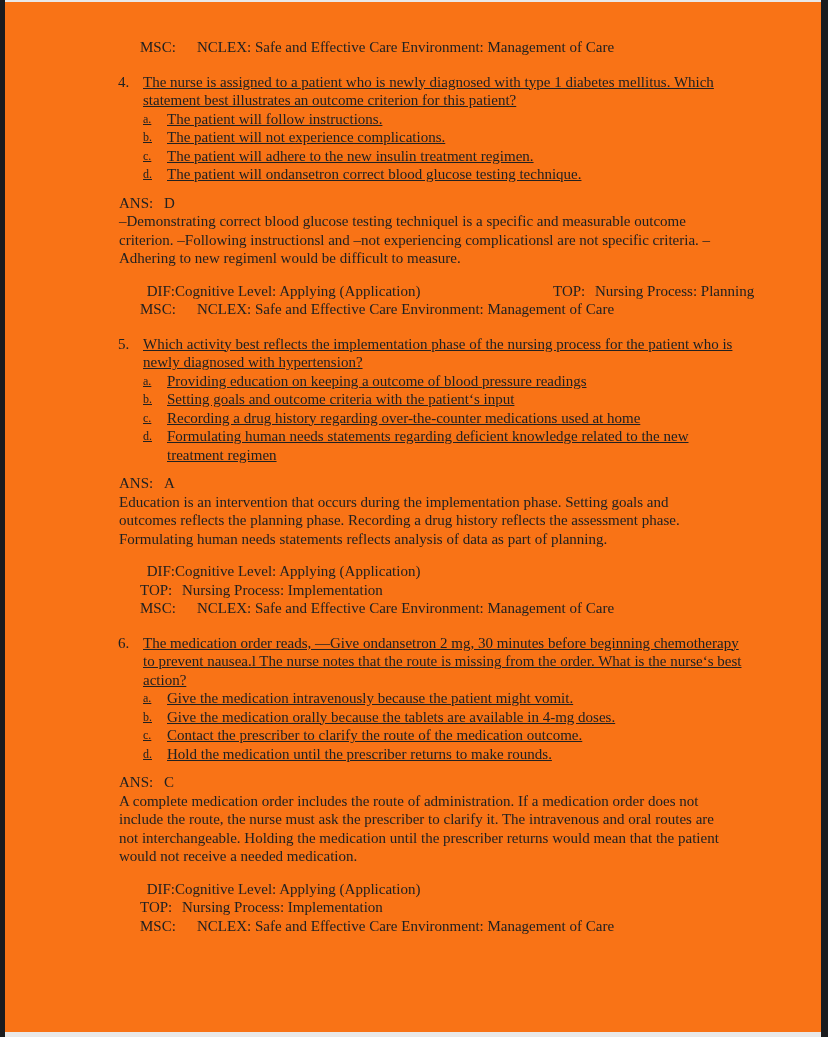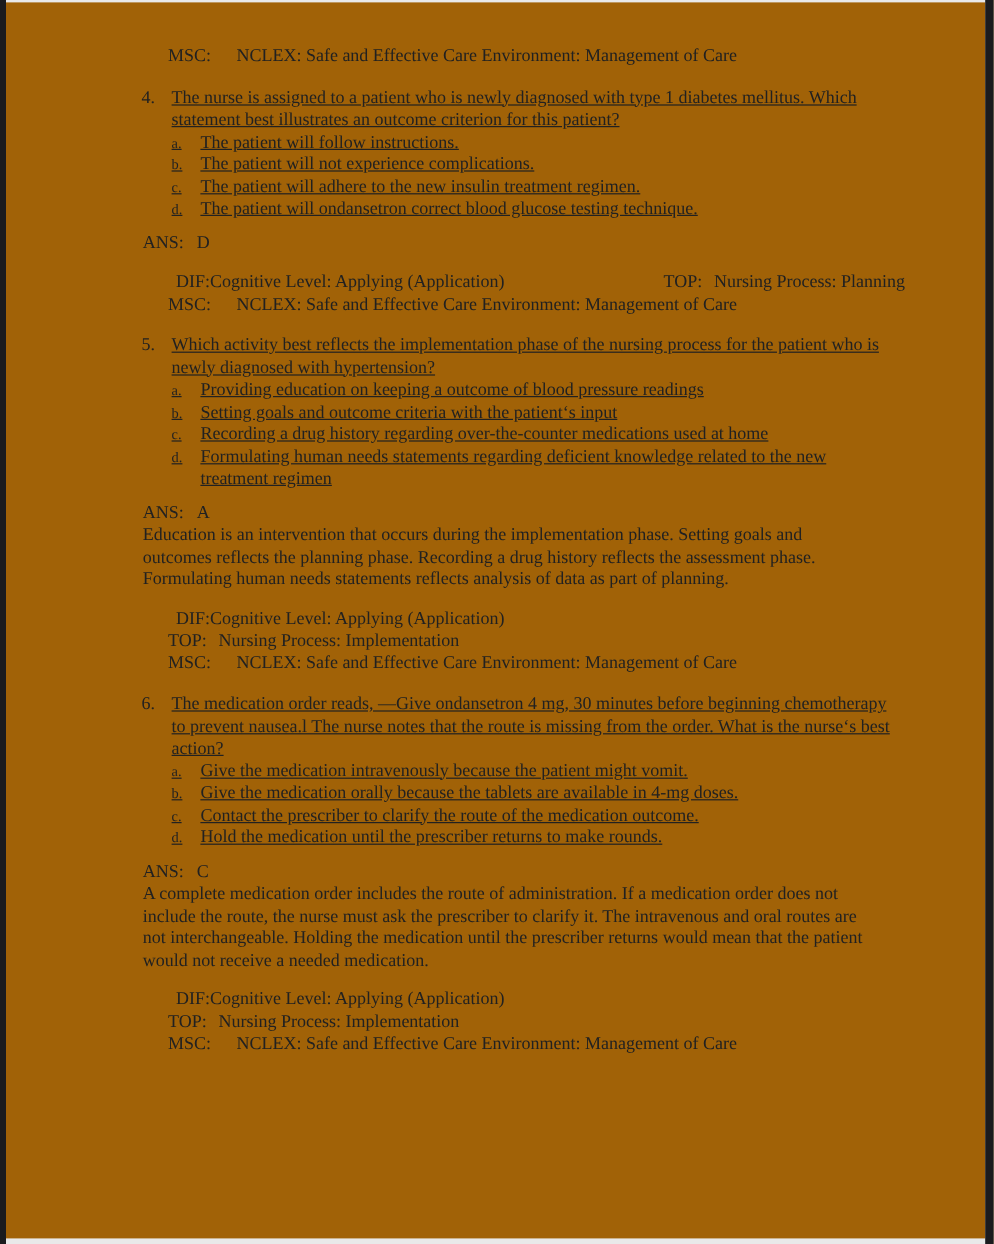--- a/index.html
+++ b/index.html
@@ -9,21 +9,21 @@
     position: relative;
     background: #e9e9e9;
     font-family: "Liberation Serif", "DejaVu Serif", serif;
     color: #212121;
   }
   .rail { position: absolute; top: 0; bottom: 0; background: #1a1b1e; z-index: 2; }
   .rail-left { left: 0; width: 5px; }
   .rail-right { right: 0; width: 7px; }
   .page {
     position: absolute; left: 5px; right: 7px; top: 2px; bottom: 5px;
-    background: #a16207;
+    background: #f97316;
     padding-top: 36px;
     overflow: hidden;
   }
   .content { font-size: 15px; line-height: 18.5px; }
 
   .meta-indent { margin-left: 135px; width: 612px; }
 
   .question { margin-left: 113px; margin-top: 16px; display: flex; }
   .q-num { width: 25px; flex: none; }
   .q-body { width: 604px; text-decoration: underline; }
@@ -73,20 +73,21 @@
         <div class="opt">
           <div class="opt-letter">d.</div>
           <div class="opt-text">The patient will ondansetron correct blood glucose testing technique.</div>
         </div>
       </div>
     </div>
     <div class="ans-block">
       <div class="ans-line">
         <span class="tag lab-ans">ANS:</span><span>D</span>
       </div>
+      <div class="rationale">–Demonstrating correct blood glucose testing techniquel is a specific and measurable outcome criterion. –Following instructionsl and –not experiencing complicationsl are not specific criteria. –Adhering to new regimenl would be difficult to measure.</div>
     </div>
     <div class="meta-block">
       <div class="meta-line">
         <span><span class="tag lab-dif">DIF:</span><span>Cognitive Level: Applying (Application)</span></span>
         <span class="top-abs"><span class="tag lab-top">TOP:</span><span>Nursing Process: Planning</span></span>
       </div>
       <div class="meta-line">
         <span class="tag lab-msc">MSC:</span><span>NCLEX: Safe and Effective Care Environment: Management of Care</span>
       </div>
     </div>
@@ -127,21 +128,21 @@
         <span class="tag lab-top">TOP:</span><span>Nursing Process: Implementation</span>
       </div>
       <div class="meta-line">
         <span class="tag lab-msc">MSC:</span><span>NCLEX: Safe and Effective Care Environment: Management of Care</span>
       </div>
     </div>
 
     <div class="question">
       <div class="q-num">6.</div>
       <div class="q-body">
-        <div class="stem">The medication order reads, —Give ondansetron 4 mg, 30 minutes before beginning chemotherapy to prevent nausea.l The nurse notes that the route is missing from the order. What is the nurse‘s best action?</div>
+        <div class="stem">The medication order reads, —Give ondansetron 2 mg, 30 minutes before beginning chemotherapy to prevent nausea.l The nurse notes that the route is missing from the order. What is the nurse‘s best action?</div>
         <div class="opt">
           <div class="opt-letter">a.</div>
           <div class="opt-text">Give the medication intravenously because the patient might vomit.</div>
         </div>
         <div class="opt">
           <div class="opt-letter">b.</div>
           <div class="opt-text">Give the medication orally because the tablets are available in 4-mg doses.</div>
         </div>
         <div class="opt">
           <div class="opt-letter">c.</div>

